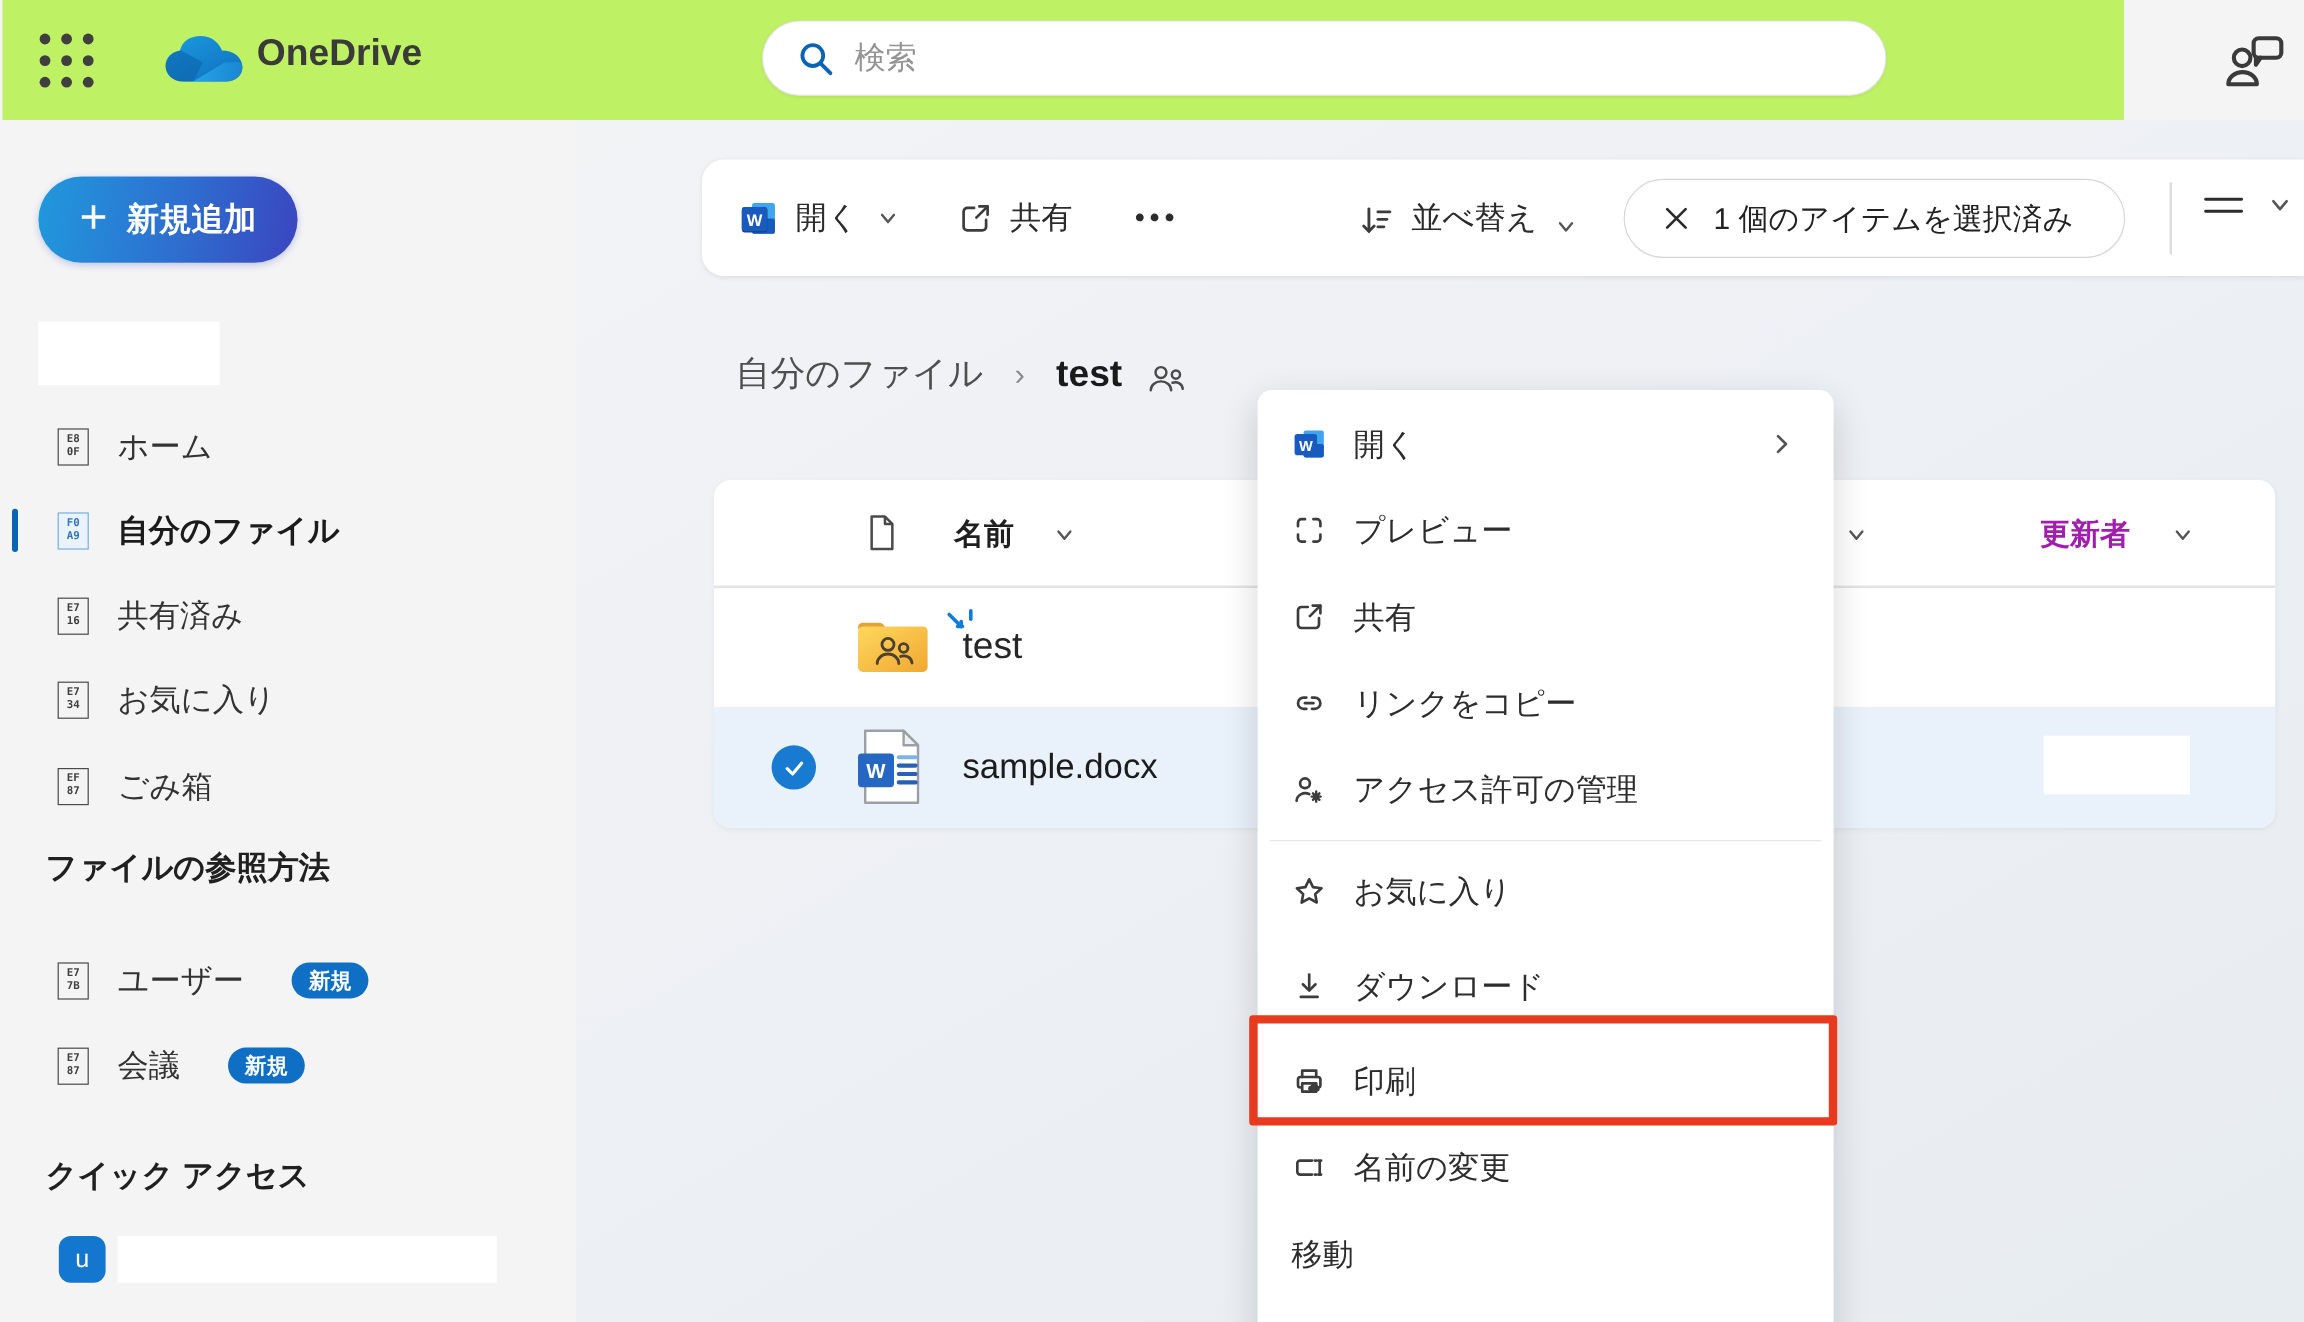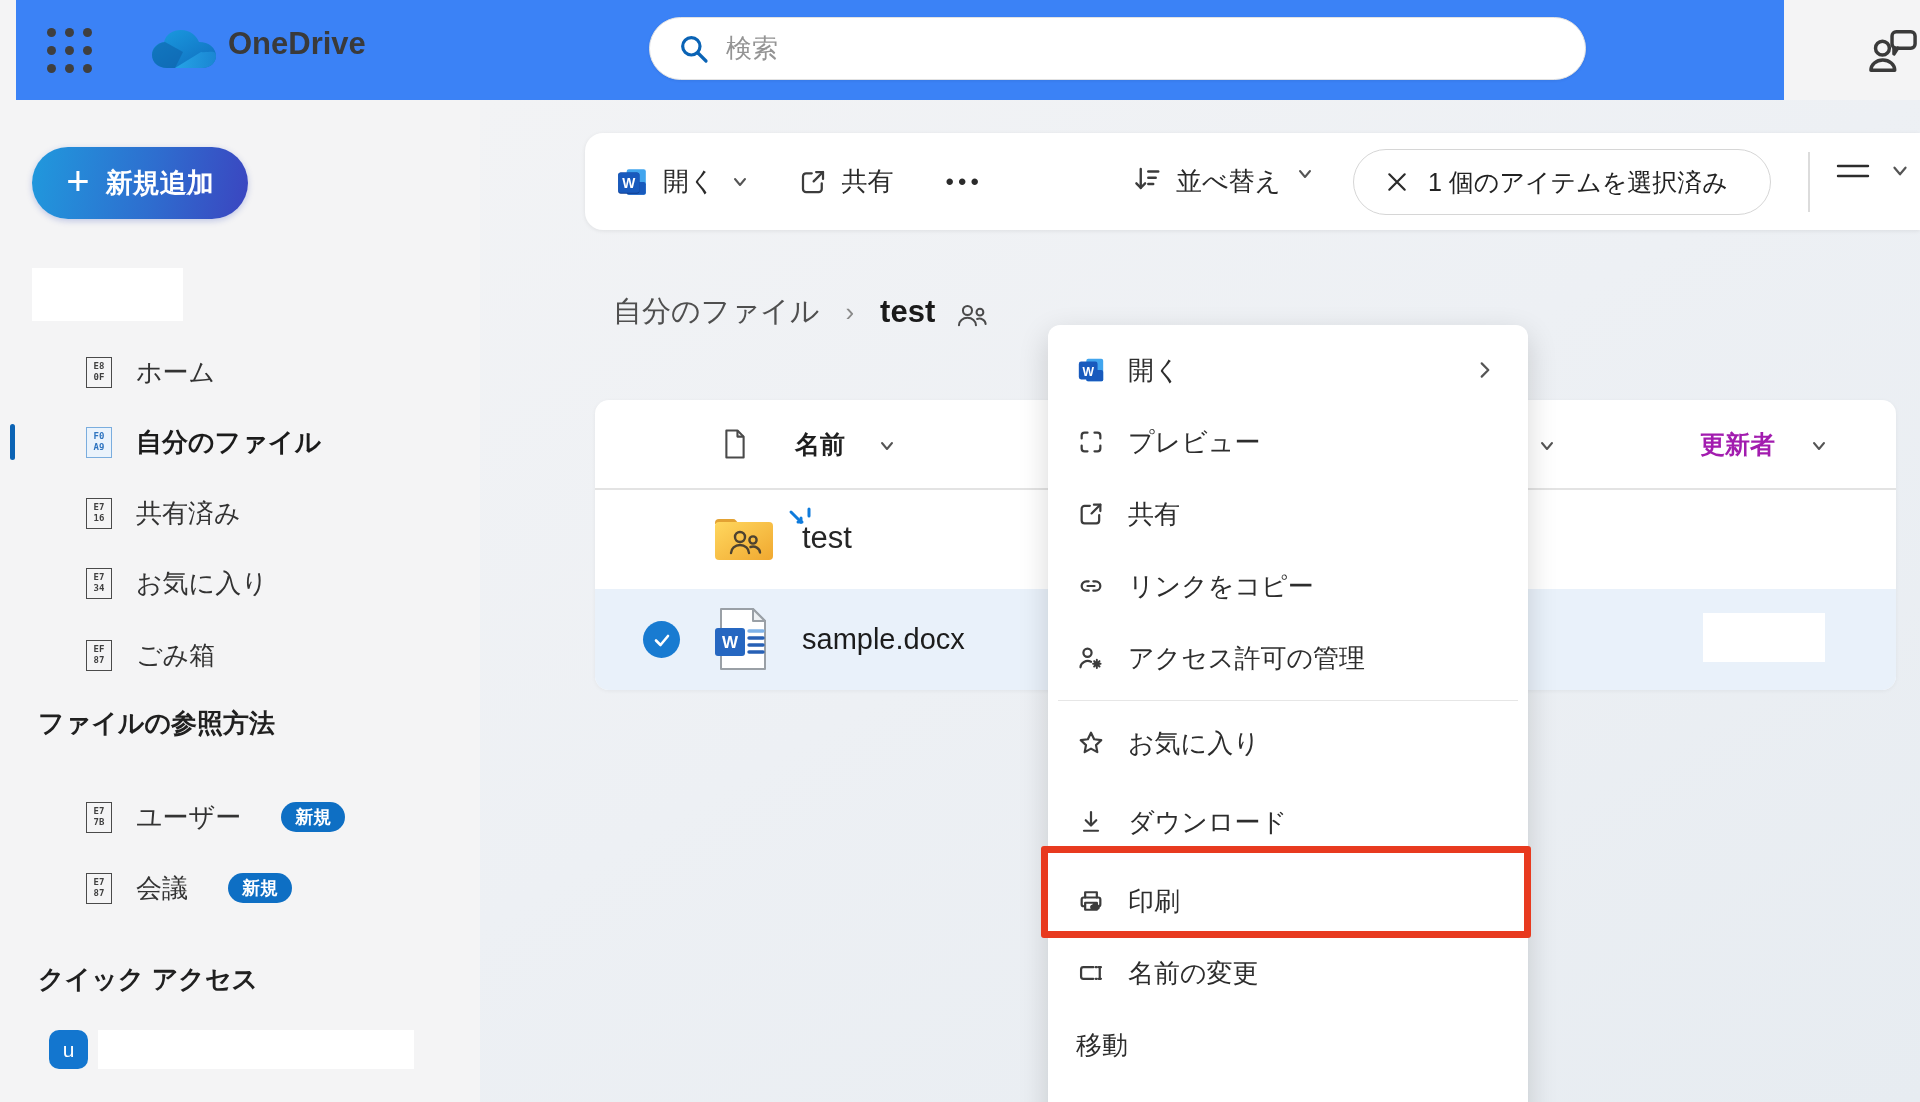--- a/index.html
+++ b/index.html
@@ -1,20 +1,20 @@
 <!DOCTYPE html>
 <html><head>
 <meta charset="utf-8">
 <style>
   * { margin:0; padding:0; box-sizing:border-box; }
   html,body { width:1920px; height:1102px; overflow:hidden;
     font-family:"Liberation Sans","DejaVu Sans",sans-serif; background:#f4f4f5; }
 
   
-  #topbar { position:absolute; left:16px; top:0; width:1768px; height:100px; background:#3b82f6; z-index:5;}
+  #topbar { position:absolute; left:2px; top:0; width:1768px; height:100px; background:#bef264; z-index:5;}
   #waffle { position:absolute; left:26px; top:23px; width:54px; height:54px; display:grid;
     grid-template-columns:repeat(3,1fr); place-items:center; cursor:pointer;}
   #waffle i { width:9px; height:9px; border-radius:50%; background:#3f3f3f; }
   #logo { position:absolute; left:133px; top:28px; width:70px; height:46px; }
   #apptitle { position:absolute; left:212px; top:26px; font-size:31px; font-weight:700; color:#3a3a3a; }
   #searchbox { position:absolute; left:633px; top:17px; width:937px; height:63px; background:#fff;
     border:1px solid #e2e2e2; border-radius:32px; display:flex; align-items:center; padding-left:28px;
     box-shadow:0 1px 3px rgba(0,0,0,.07); }
   #searchbox input { border:none; outline:none; font-size:26px; color:#333; width:800px; margin-left:16px;
     font-family:inherit; background:transparent; }
@@ -25,21 +25,21 @@
   #sidebar { position:absolute; left:0; top:100px; width:480px; height:1002px; background:#f4f4f5; z-index:4; }
   #newbtn { position:absolute; left:32px; top:47px; width:216px; height:72px; border-radius:36px;
     background:linear-gradient(100deg,#2099dd 0%,#2e6ecf 55%,#3b45c0 100%);
     display:flex; align-items:center; justify-content:center; gap:16px; color:#fff; cursor:pointer;
     box-shadow:0 2px 6px rgba(30,60,180,.25); }
   #newbtn .plus { font-size:40px; font-weight:300; line-height:1; margin-top:-4px; }
   #newbtn .lbl { font-size:27px; font-weight:700; }
   .redact { background:#fff; }
   #redact-top { position:absolute; left:32px; top:168px; width:151px; height:53px; }
   .navrow { position:absolute; left:0; width:480px; height:58px; display:flex; align-items:center;
-    padding-left:86px; gap:24px; cursor:pointer; }
+    padding-left:48px; gap:24px; cursor:pointer; }
   .navrow .t { font-size:26px; color:#333; }
   .navrow.sel .t { font-weight:700; color:#1b1b1b; }
   .tofu { width:24px; height:31px; border:1.6px solid #4a4a4a; color:#3f3f3f;
     font-family:"DejaVu Sans Mono",monospace; font-size:9px; font-weight:700; line-height:1.25;
     display:flex; align-items:center; justify-content:center; text-align:center; flex:0 0 auto;
     word-break:break-word; white-space:normal; width:26px; }
   .tofu.sel { border-color:#7aadde; color:#2e74c0; background:#eaf3fc; }
   #selbar { position:absolute; left:10px; top:324px; width:5px; height:36px; background:#0b63b4; border-radius:3px; }
   .sechead { position:absolute; left:38px; font-size:26px; font-weight:700; color:#202020; }
   .badge { margin-left:16px; background:#0e6fc4; color:#fff; font-size:18px; font-weight:700;
@@ -53,21 +53,21 @@
     background:linear-gradient(150deg,#f2f3f5 0%,#edf0f4 45%,#e7ecf1 100%); }
 
   
   #toolbar { position:absolute; left:585px; top:133px; width:1335px; height:97px; background:#fff;
     border-radius:18px 0 0 18px; box-shadow:0 1px 4px rgba(0,0,0,.08); z-index:6;
     display:flex; align-items:center; }
   .tbtn { display:flex; align-items:center; gap:14px; font-size:26px; color:#2b2b2b; cursor:pointer; }
   #tb-open { margin-left:30px; }
   #tb-share { margin-left:48px; }
   #tb-more { margin-left:52px; font-size:24px; letter-spacing:4px; color:#2b2b2b; }
-  #tb-sort { position:absolute; left:547px; display:flex; align-items:flex-start; gap:14px; font-size:26px; color:#2b2b2b; cursor:pointer;}
+  #tb-sort { position:absolute; left:547px; display:flex; align-items:flex-end; gap:14px; font-size:26px; color:#2b2b2b; cursor:pointer;}
   #sel-pill { position:absolute; left:768px; top:16px; width:418px; height:66px; border:1.5px solid #d6d6d6;
     border-radius:33px; display:flex; align-items:center; gap:20px; padding-left:32px;
     font-size:25px; color:#222; cursor:pointer; background:#fff; }
   #tb-div { position:absolute; left:1223px; top:19px; width:2px; height:60px; background:#dcdcdc; }
   #tb-view { position:absolute; left:1250px; top:24px; display:flex; align-items:center; gap:18px; cursor:pointer; }
   .chev { flex:0 0 auto; }
 
   
   #breadcrumb { position:absolute; left:613px; top:292px; display:flex; align-items:center; z-index:3;}
   #bc-root { font-size:29px; color:#4f4f4f; cursor:pointer; }

